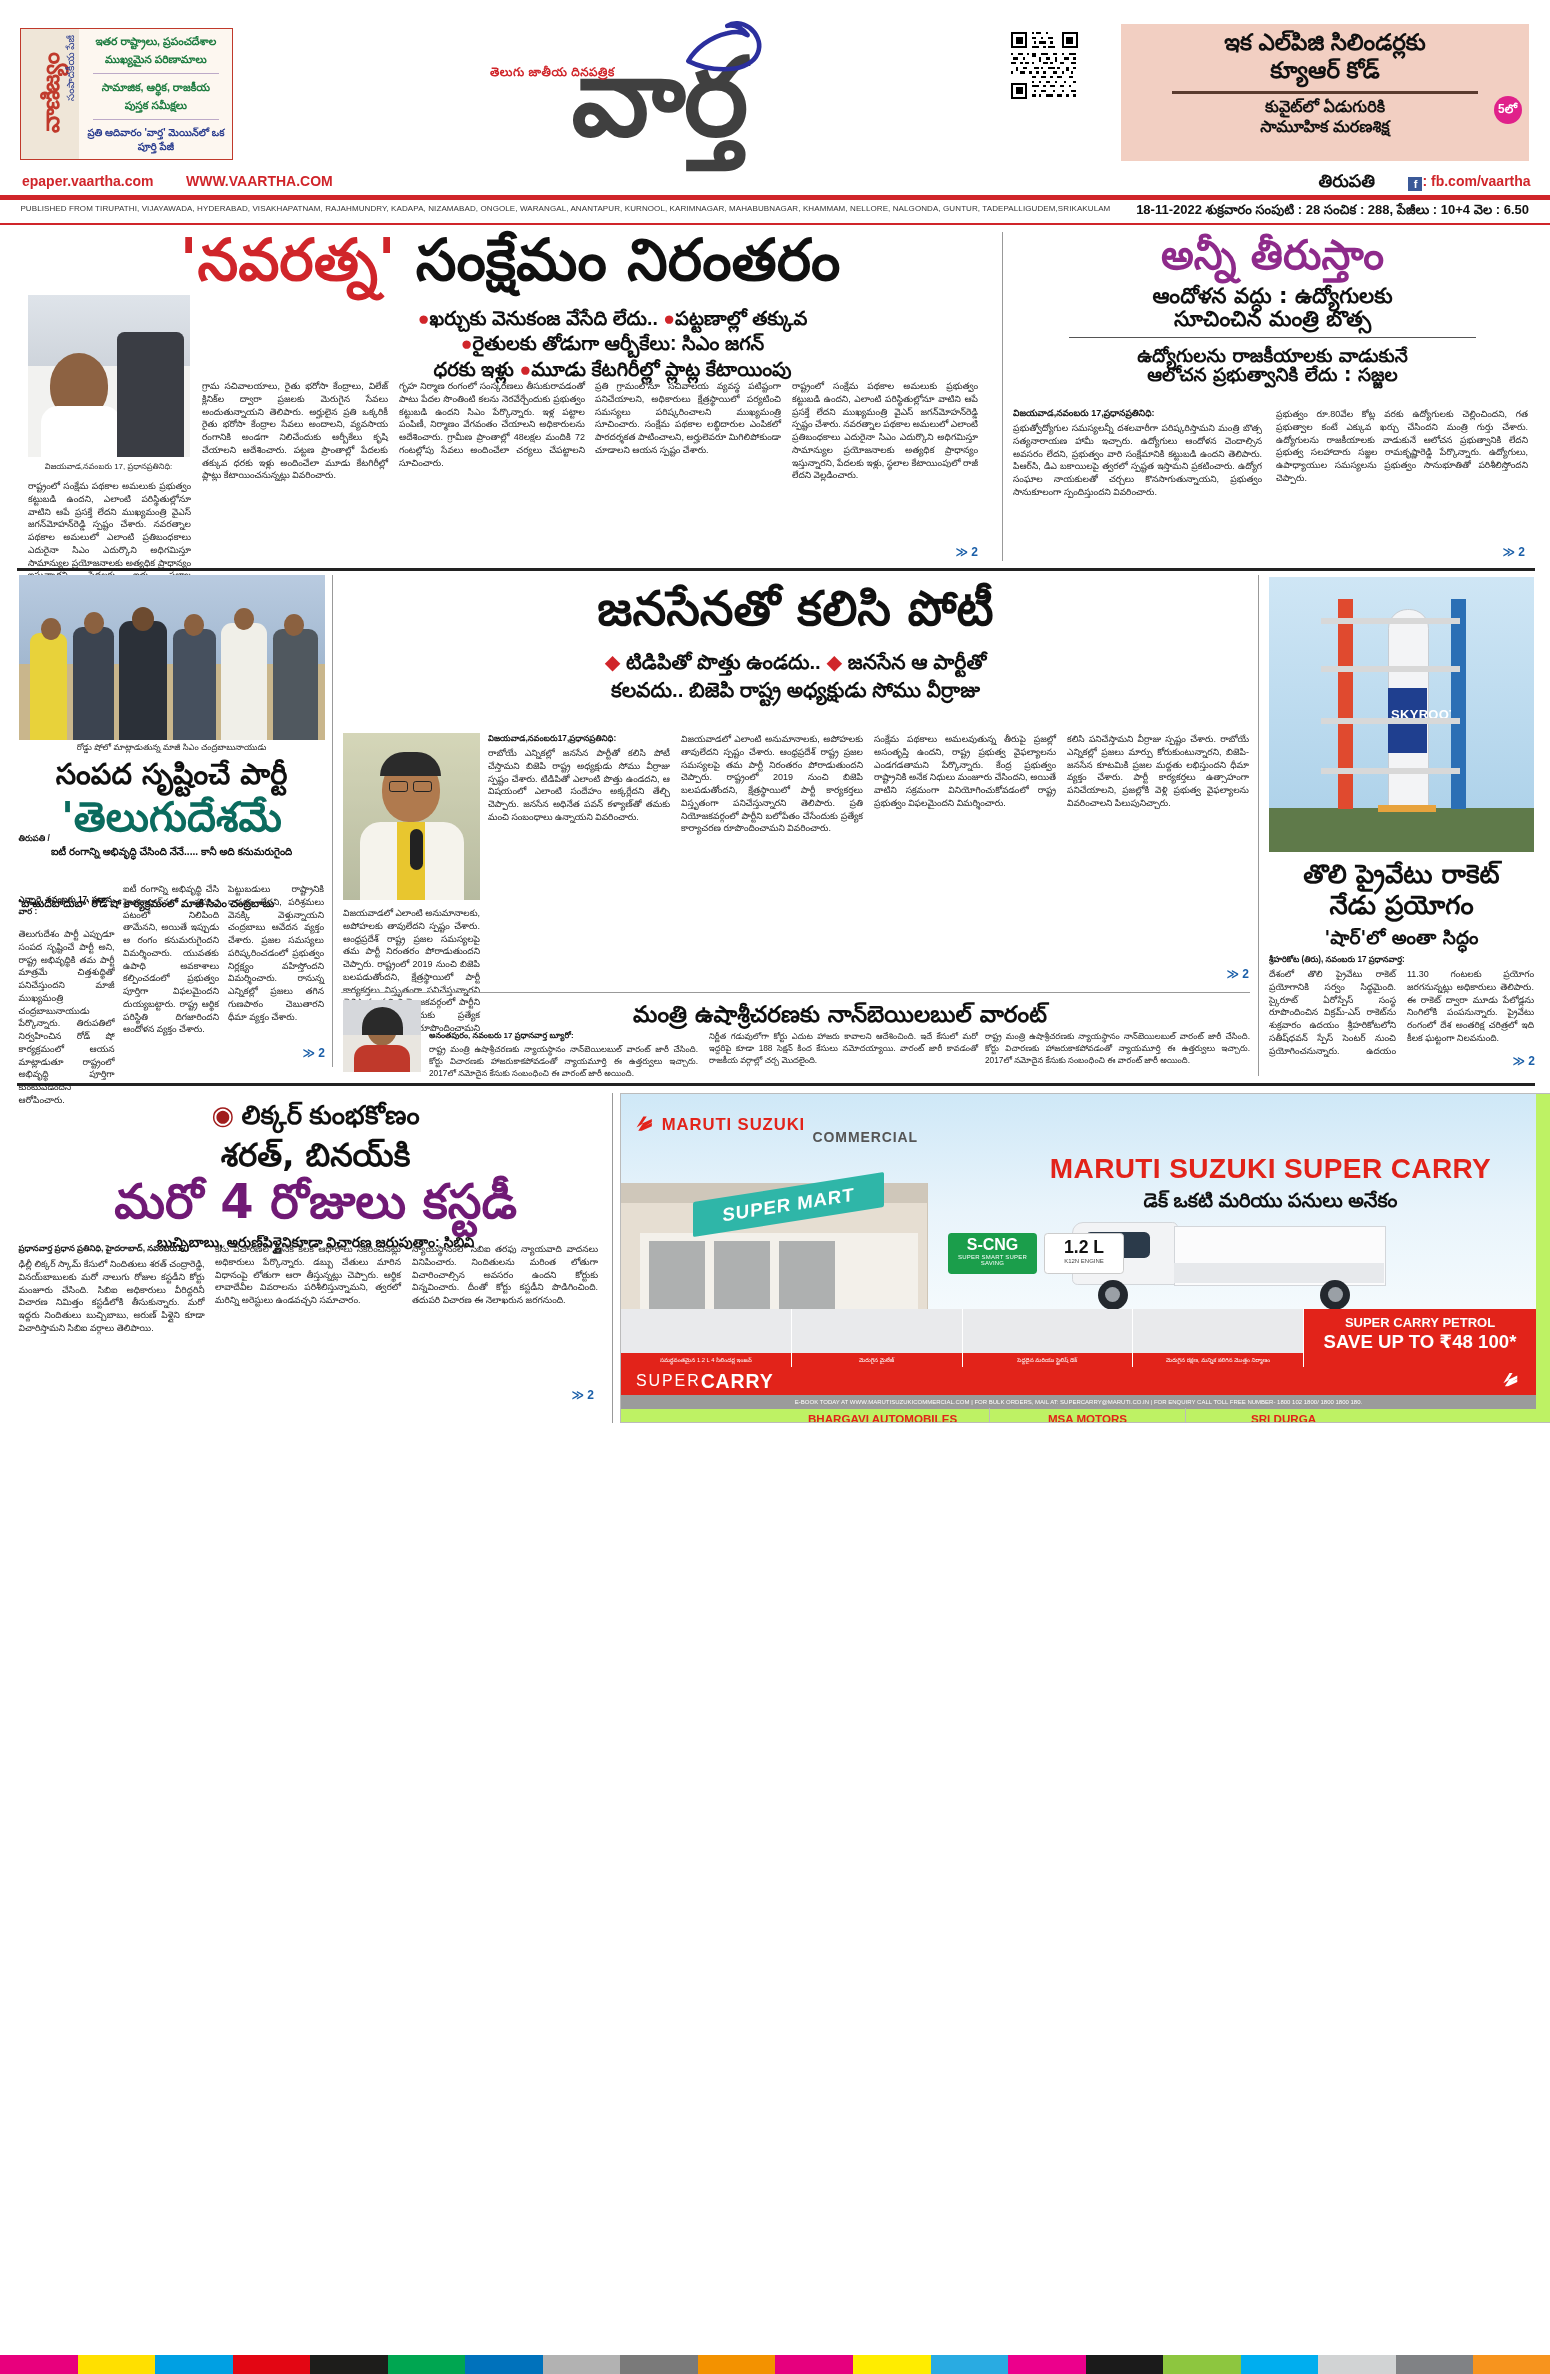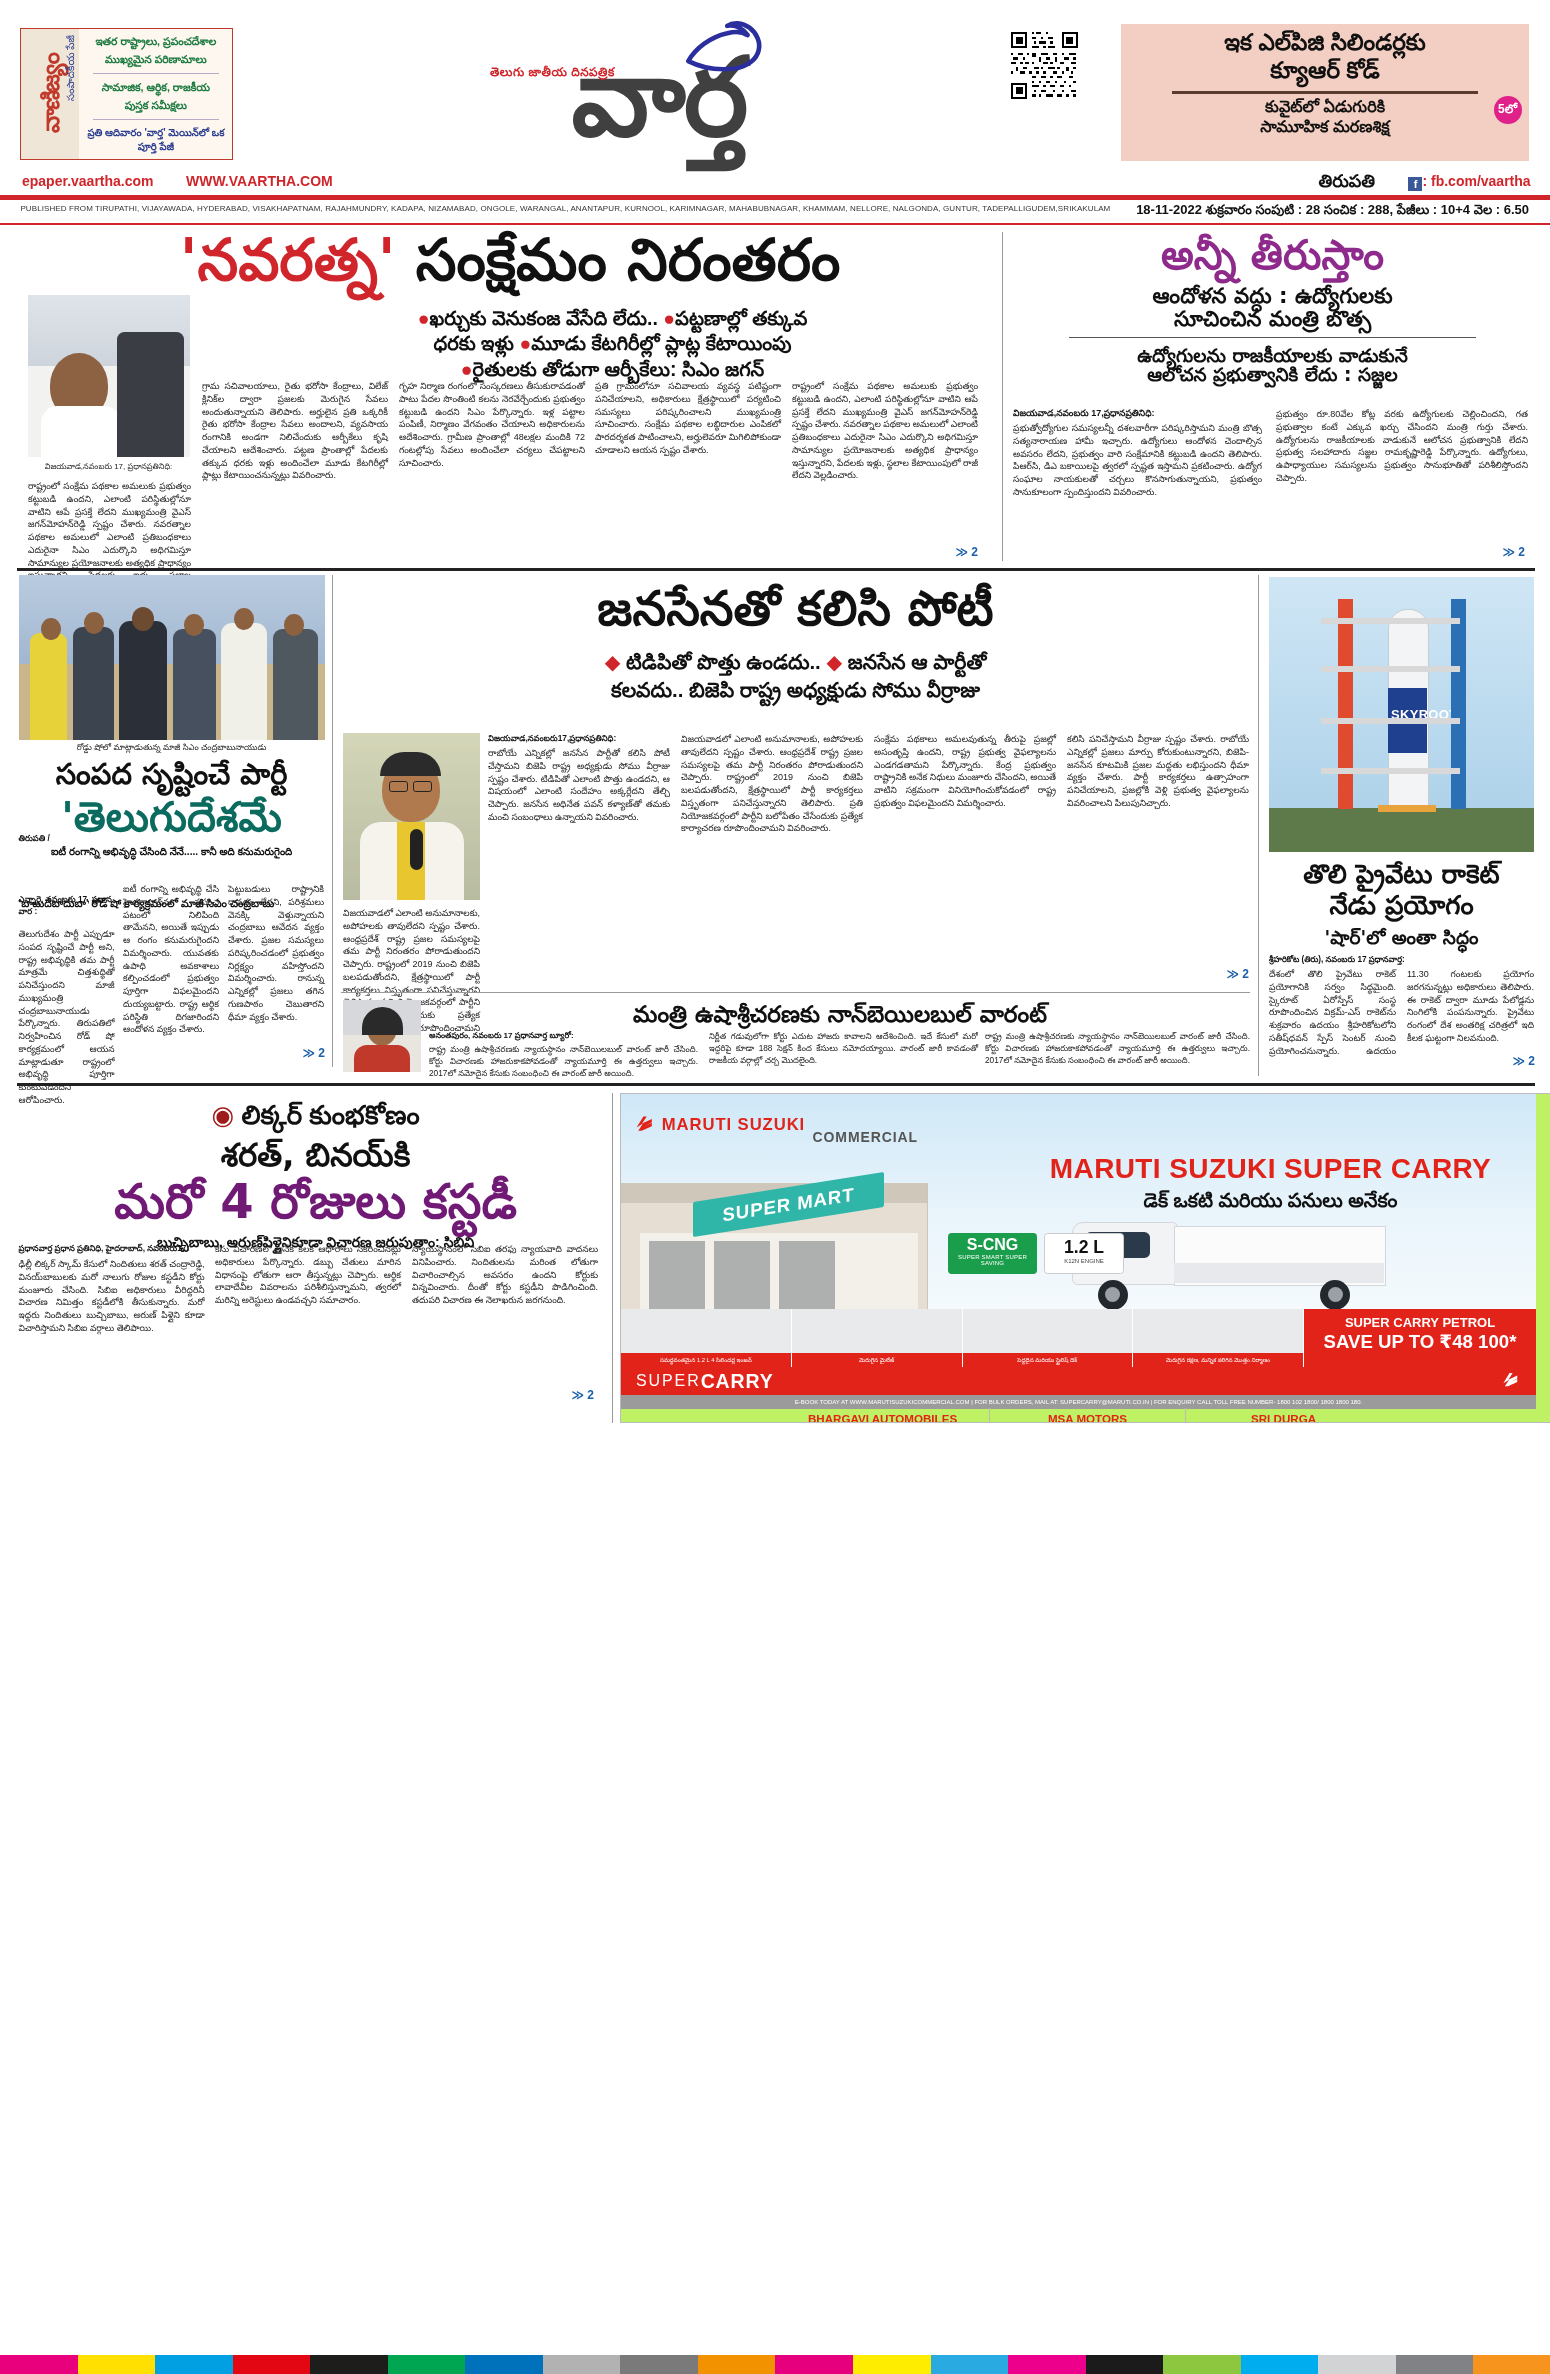--- a/index.html
+++ b/index.html
@@ -264,25 +264,25 @@
       <span style="color:#111;">సంక్షేమం నిరంతరం</span>
     </div>
   </div>
 
   <div class="col" style="left:223px;top:306px;width:779px;">
     <div class="bullets" style="font-size:19.5px;">
       <span class="dot">●</span><span>ఖర్చుకు వెనుకంజ వేసేది లేదు..</span>
       <span class="dot">●</span><span>పట్టణాల్లో తక్కువ</span>
     </div>
     <div class="bullets" style="font-size:19.5px;">
+      <span class="dot">●</span><span>రైతులకు తోడుగా ఆర్బీకేలు: సిఎం జగన్</span>
+    </div>
+    <div class="bullets" style="font-size:19.5px;">
       <span>ధరకు ఇళ్లు</span>
       <span class="dot">●</span><span>మూడు కేటగిరీల్లో ప్లాట్ల కేటాయింపు</span>
-    </div>
-    <div class="bullets" style="font-size:19.5px;">
-      <span class="dot">●</span><span>రైతులకు తోడుగా ఆర్బీకేలు: సిఎం జగన్</span>
     </div>
   </div>
 
   <div class="photo" style="position:absolute;left:28px;top:295px;width:162px;height:162px;background:linear-gradient(#dfe4ea,#b9c0c9);">
     <div style="position:absolute;left:0;bottom:0;width:100%;height:56%;background:#f2f2f0;"></div>
     <div style="position:absolute;left:22px;top:58px;width:58px;height:65px;border-radius:50% 50% 45% 45%;background:#8d6242;"></div>
     <div style="position:absolute;left:13px;top:111px;width:80px;height:54px;background:#fff;border-radius:16.7px 16.7px 0 0;"></div>
     <div style="position:absolute;left:89px;top:37px;width:67px;height:128px;background:#3a3d44;border-radius:7.4px 7.4px 0 0;"></div>
   </div>
   <div class="caption" style="position:absolute;left:22px;top:462px;width:173px;font-size:8px;">విజయవాడ,నవంబరు 17, ప్రధానప్రతినిధి:</div>

